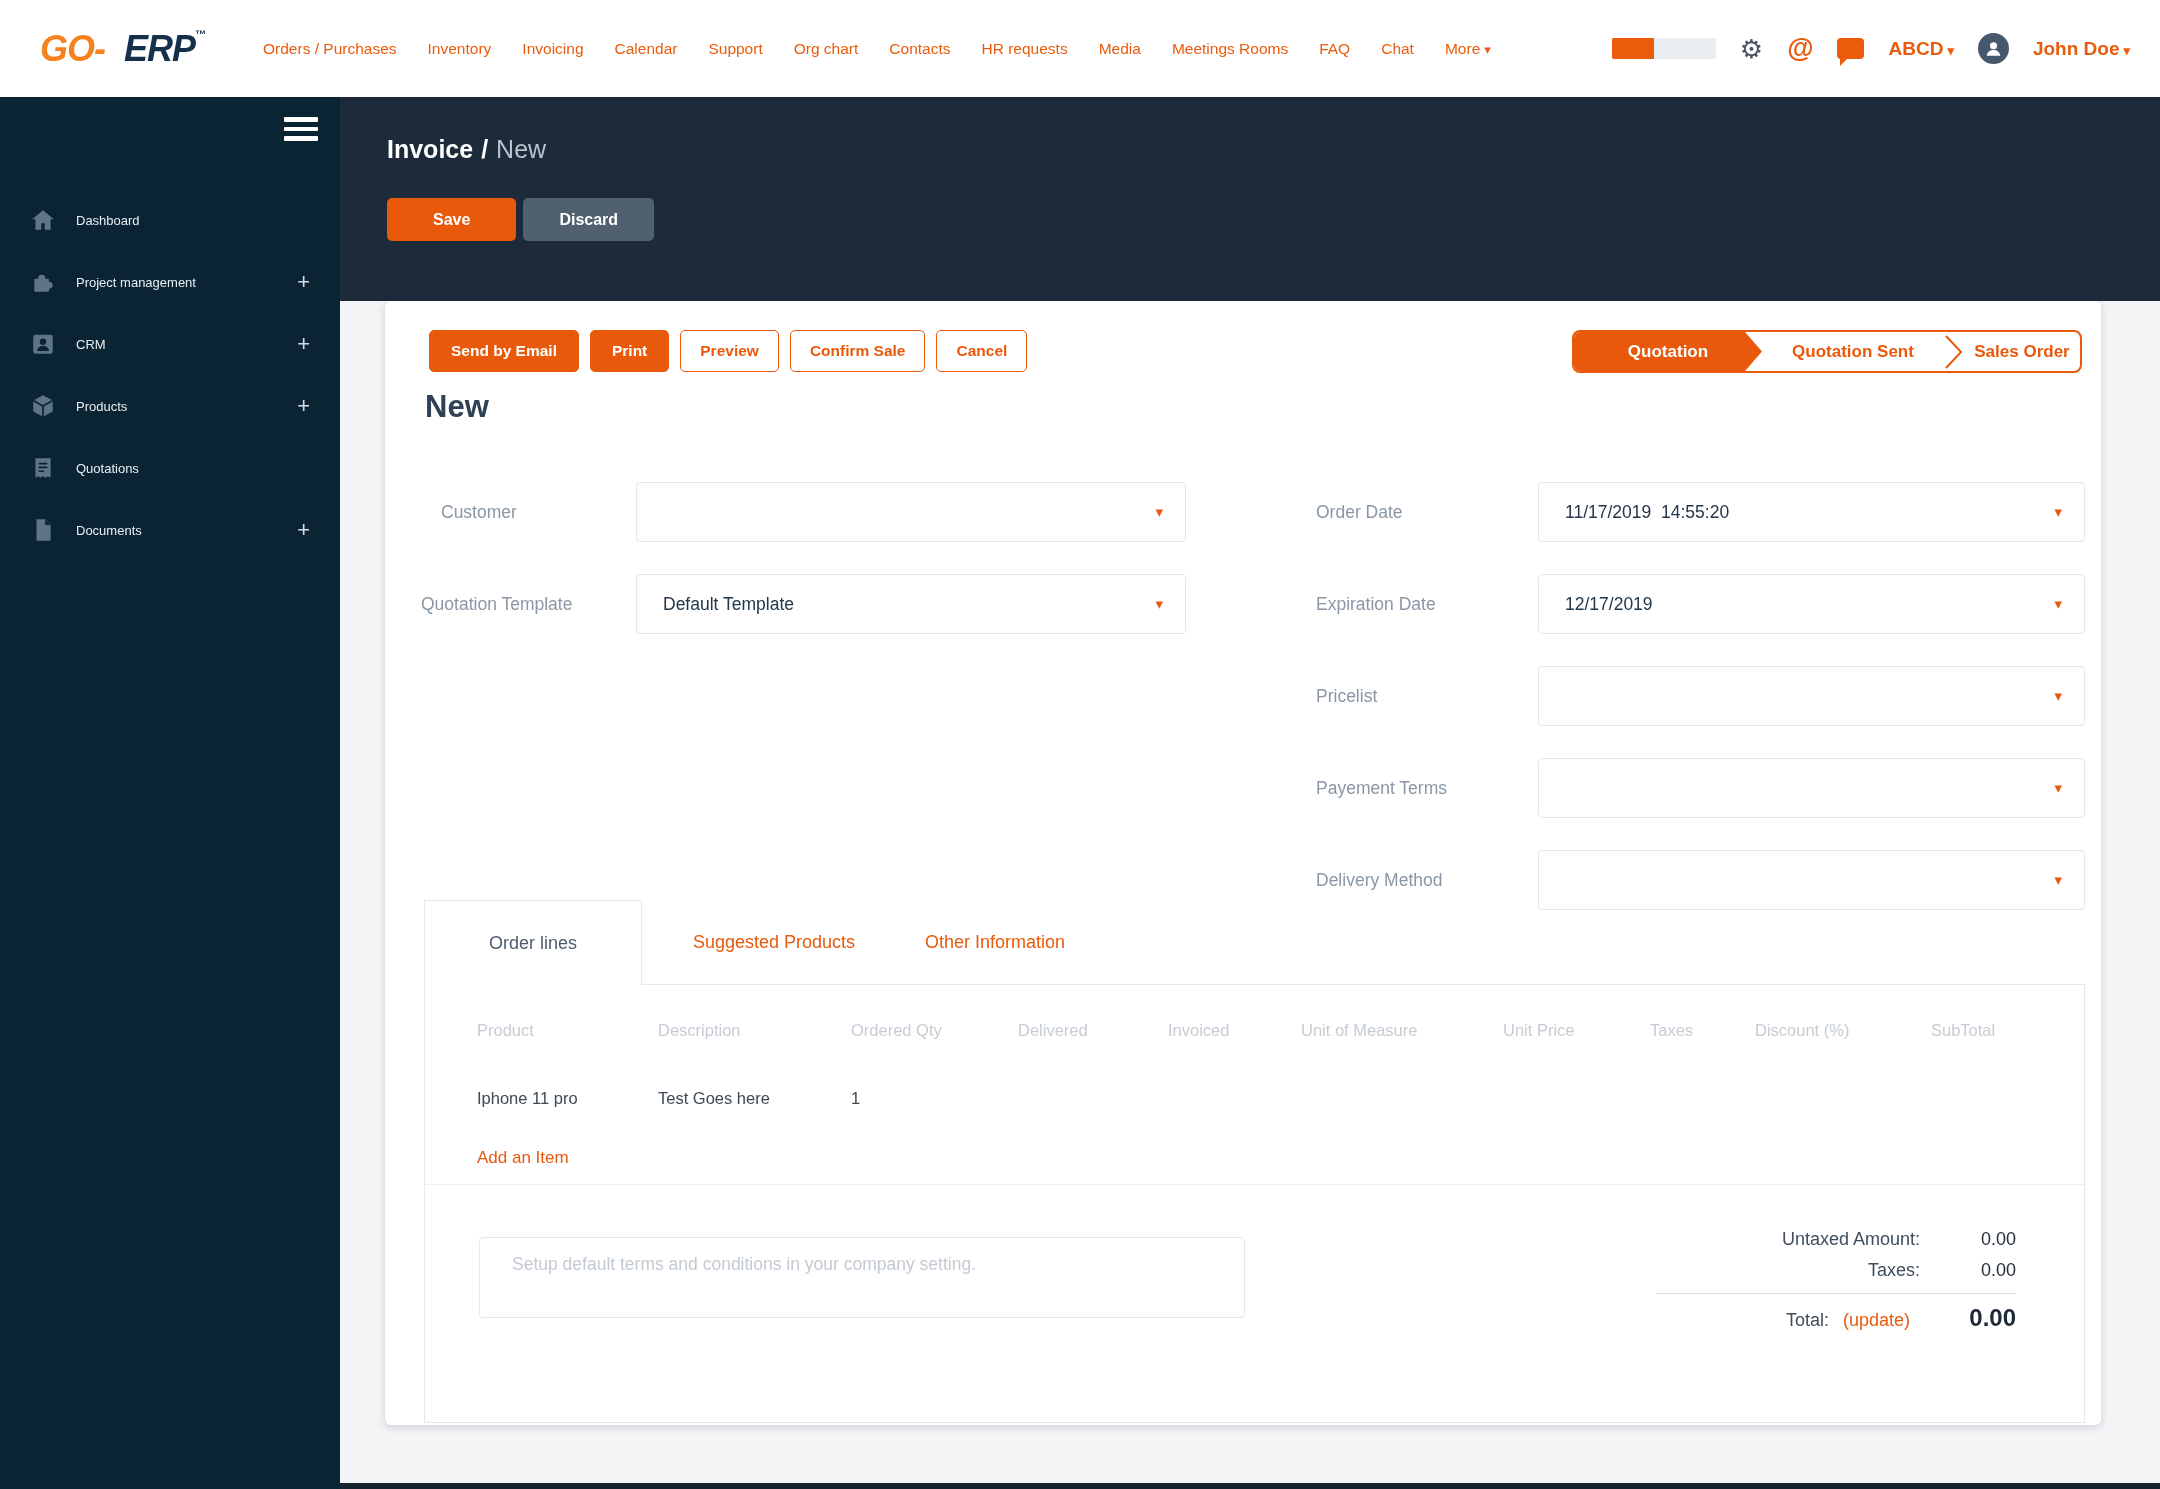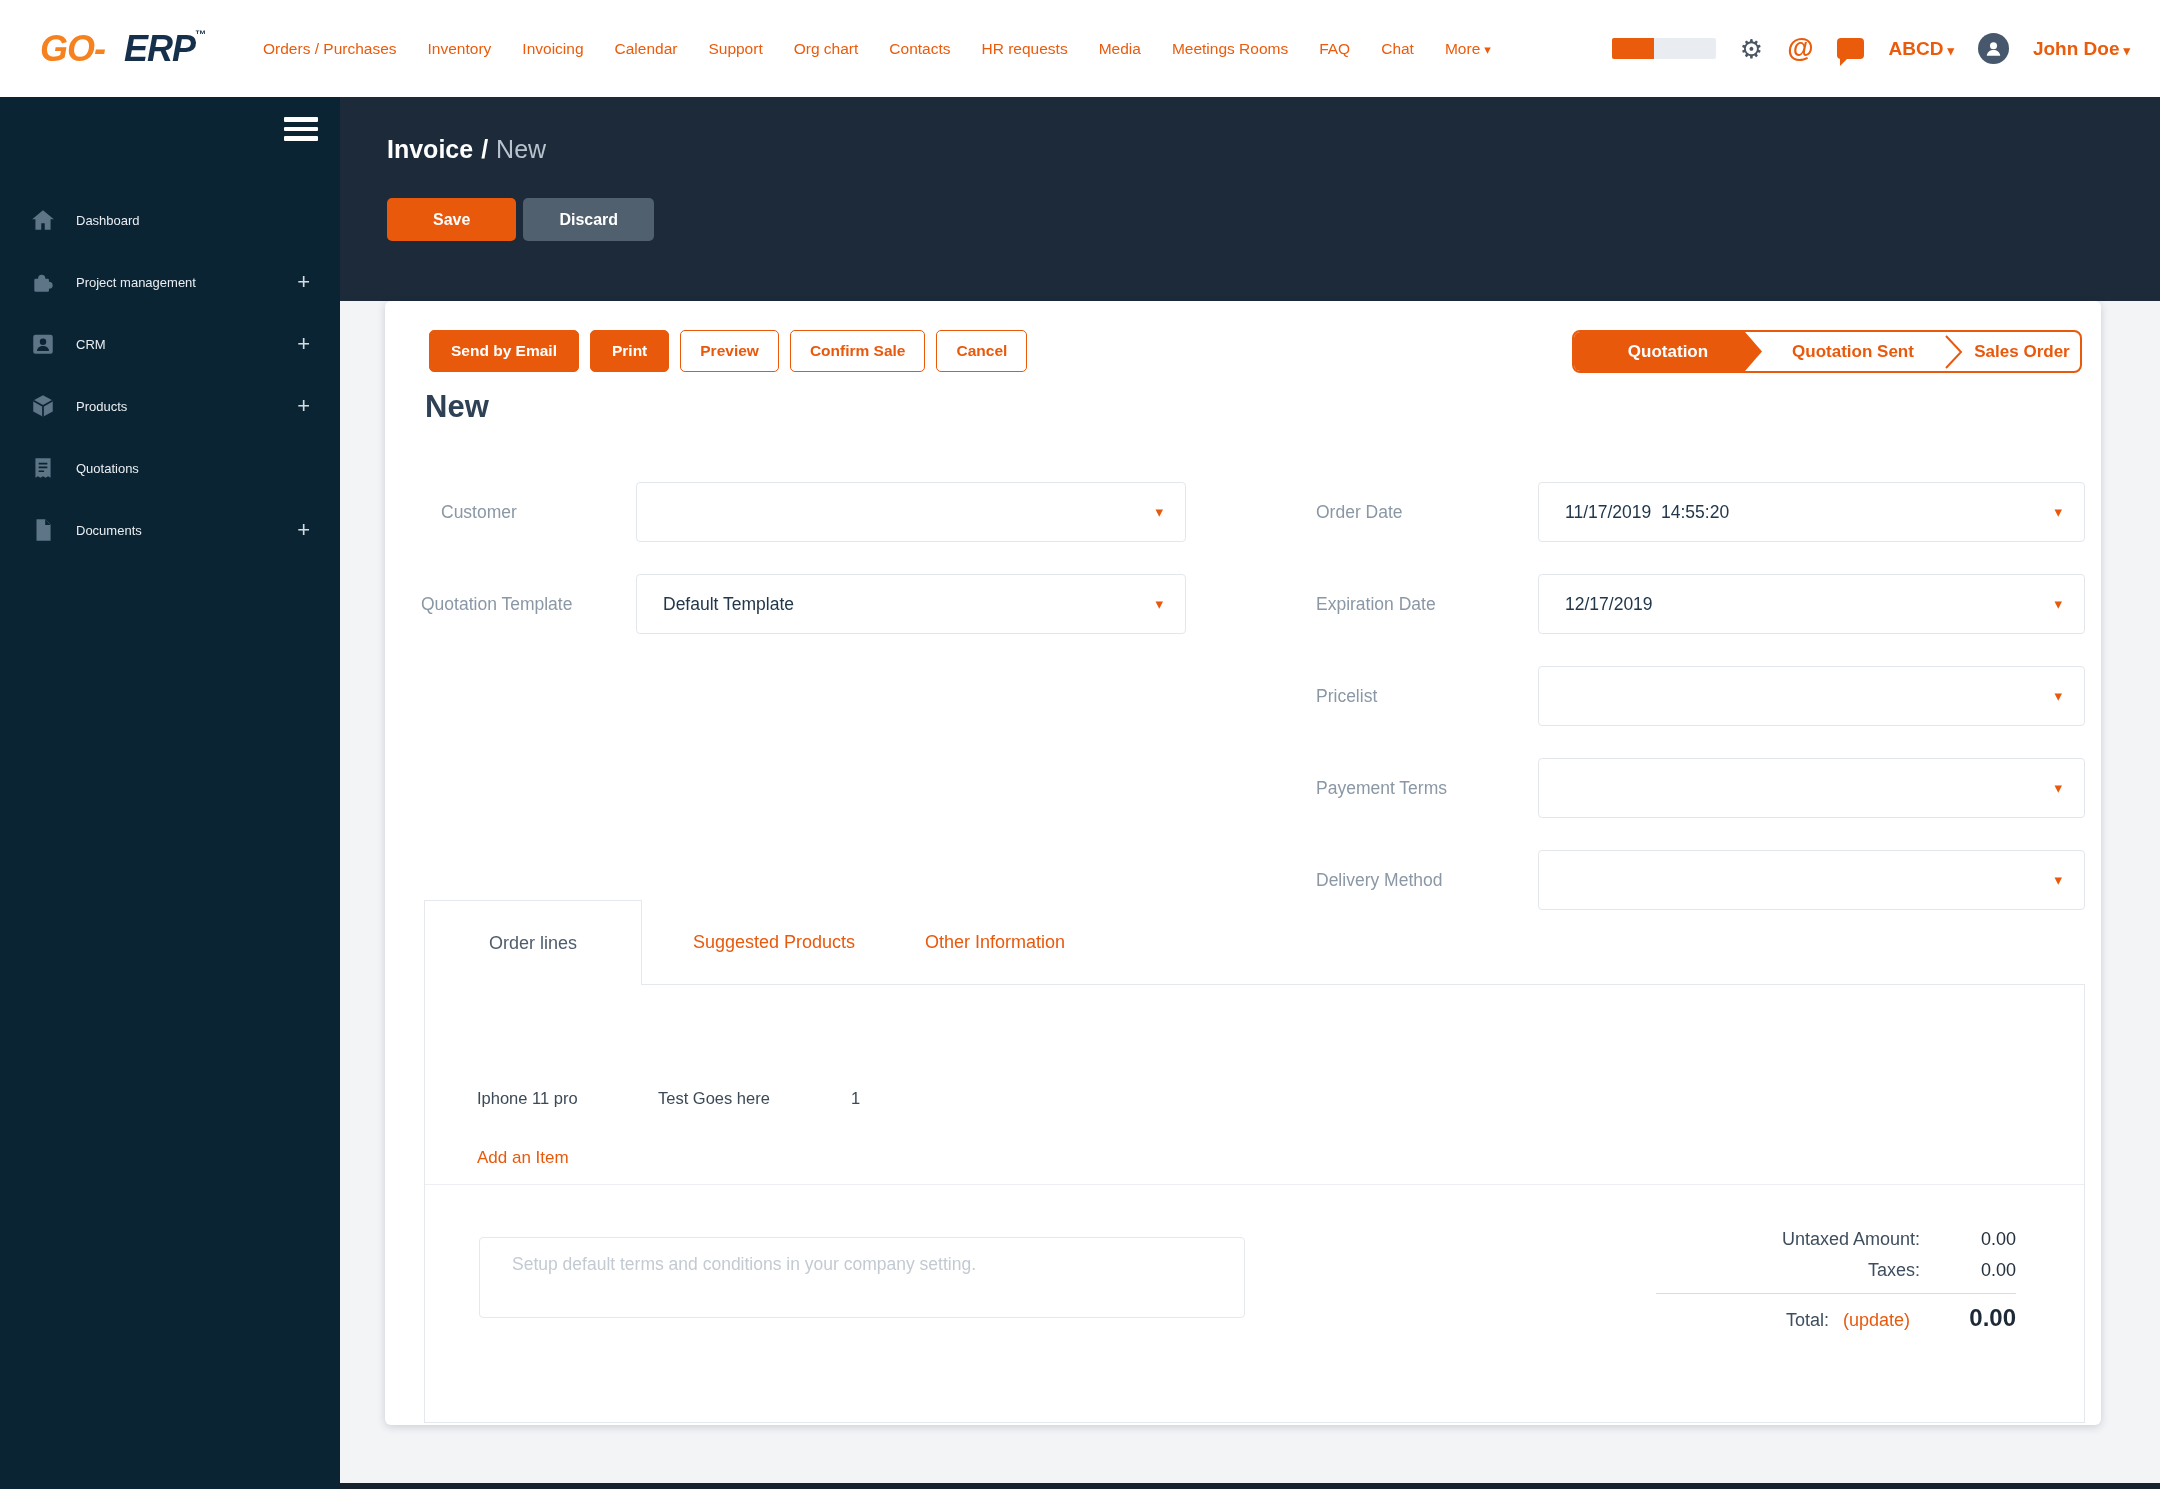--- a/index.html
+++ b/index.html
@@ -273,20 +273,32 @@
     <div class="fieldbox fb-right" style="left:1153px; top:457px;"><span></span><span class="dcaret">▾</span></div>
 
     <div class="fieldlabel" style="left:931px; top:549px;">Delivery Method</div>
     <div class="fieldbox fb-right" style="left:1153px; top:549px;"><span></span><span class="dcaret">▾</span></div>
 
     <div class="tab-active">Order lines</div>
     <div class="tab-link tab-sp">Suggested Products</div>
     <div class="tab-link tab-oi">Other Information</div>
 
     <div class="obox">
+      <div class="tgrid thead">
+        <span>Product</span>
+        <span>Description</span>
+        <span>Ordered Qty</span>
+        <span>Delivered</span>
+        <span>Invoiced</span>
+        <span>Unit of Measure</span>
+        <span>Unit Price</span>
+        <span>Taxes</span>
+        <span>Discount (%)</span>
+        <span>SubTotal</span>
+      </div>
       <div class="tgrid trow">
         <span>Iphone 11 pro</span>
         <span>Test Goes here</span>
         <span>1</span>
         <span></span>
         <span></span>
         <span></span>
         <span></span>
         <span></span>
         <span></span>

